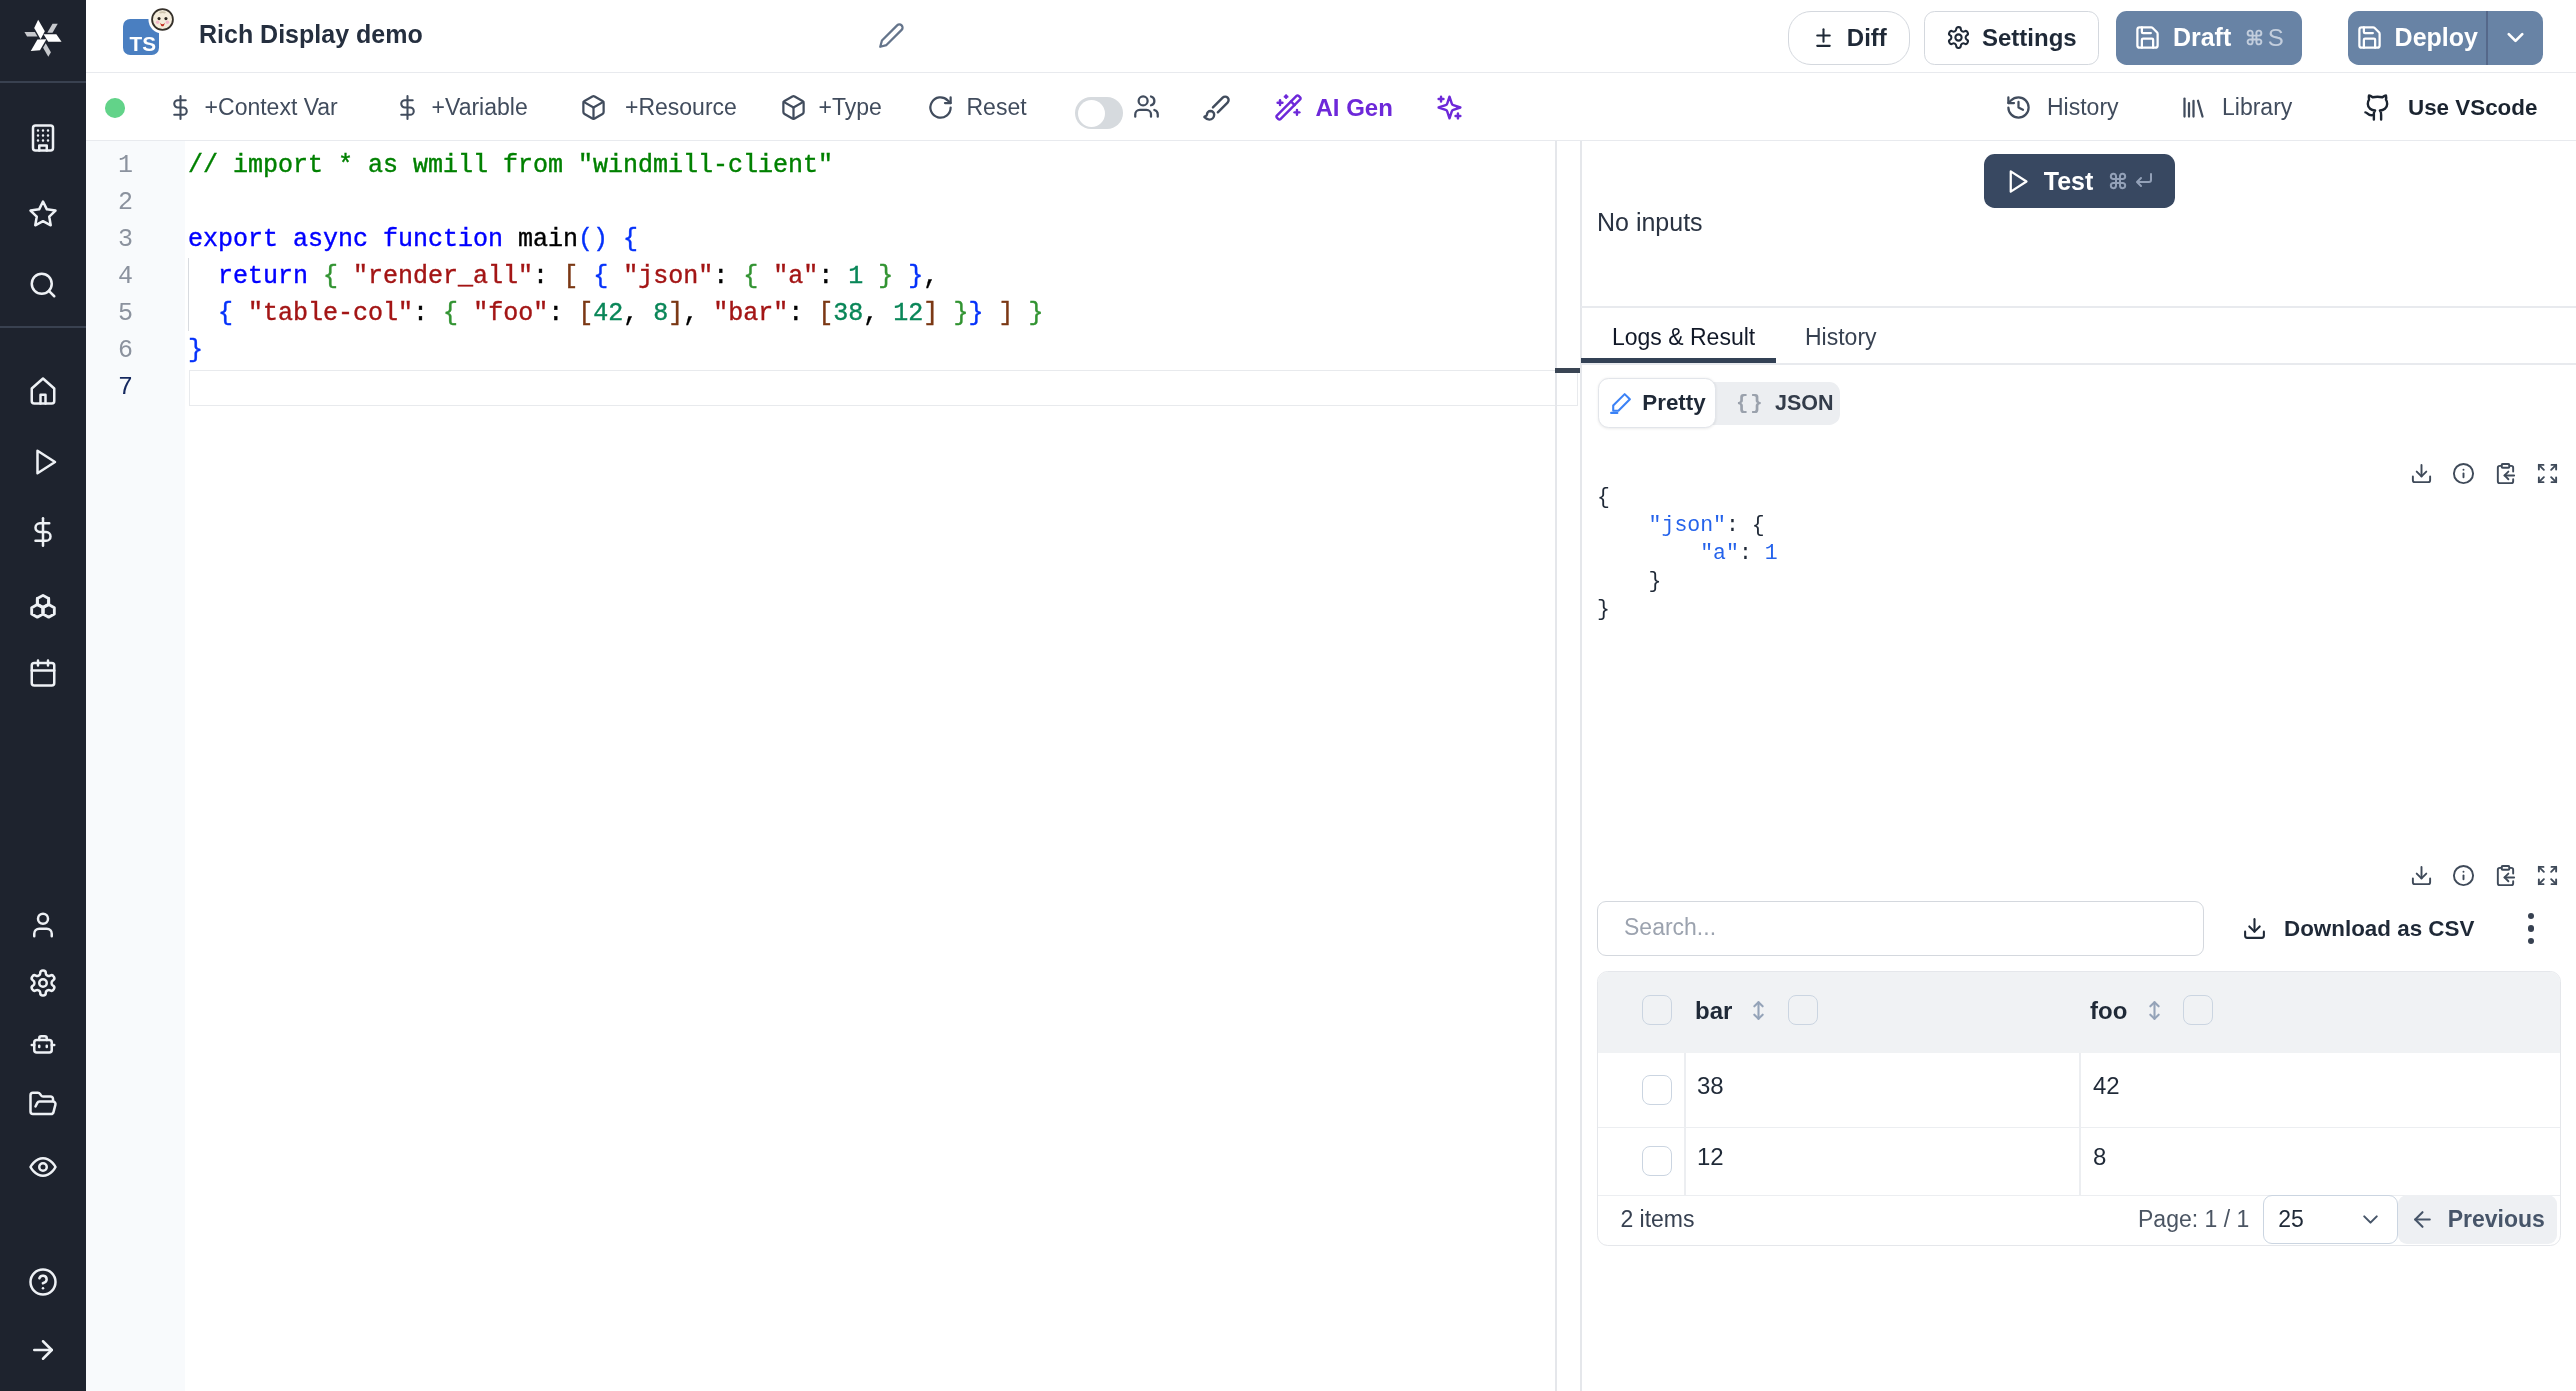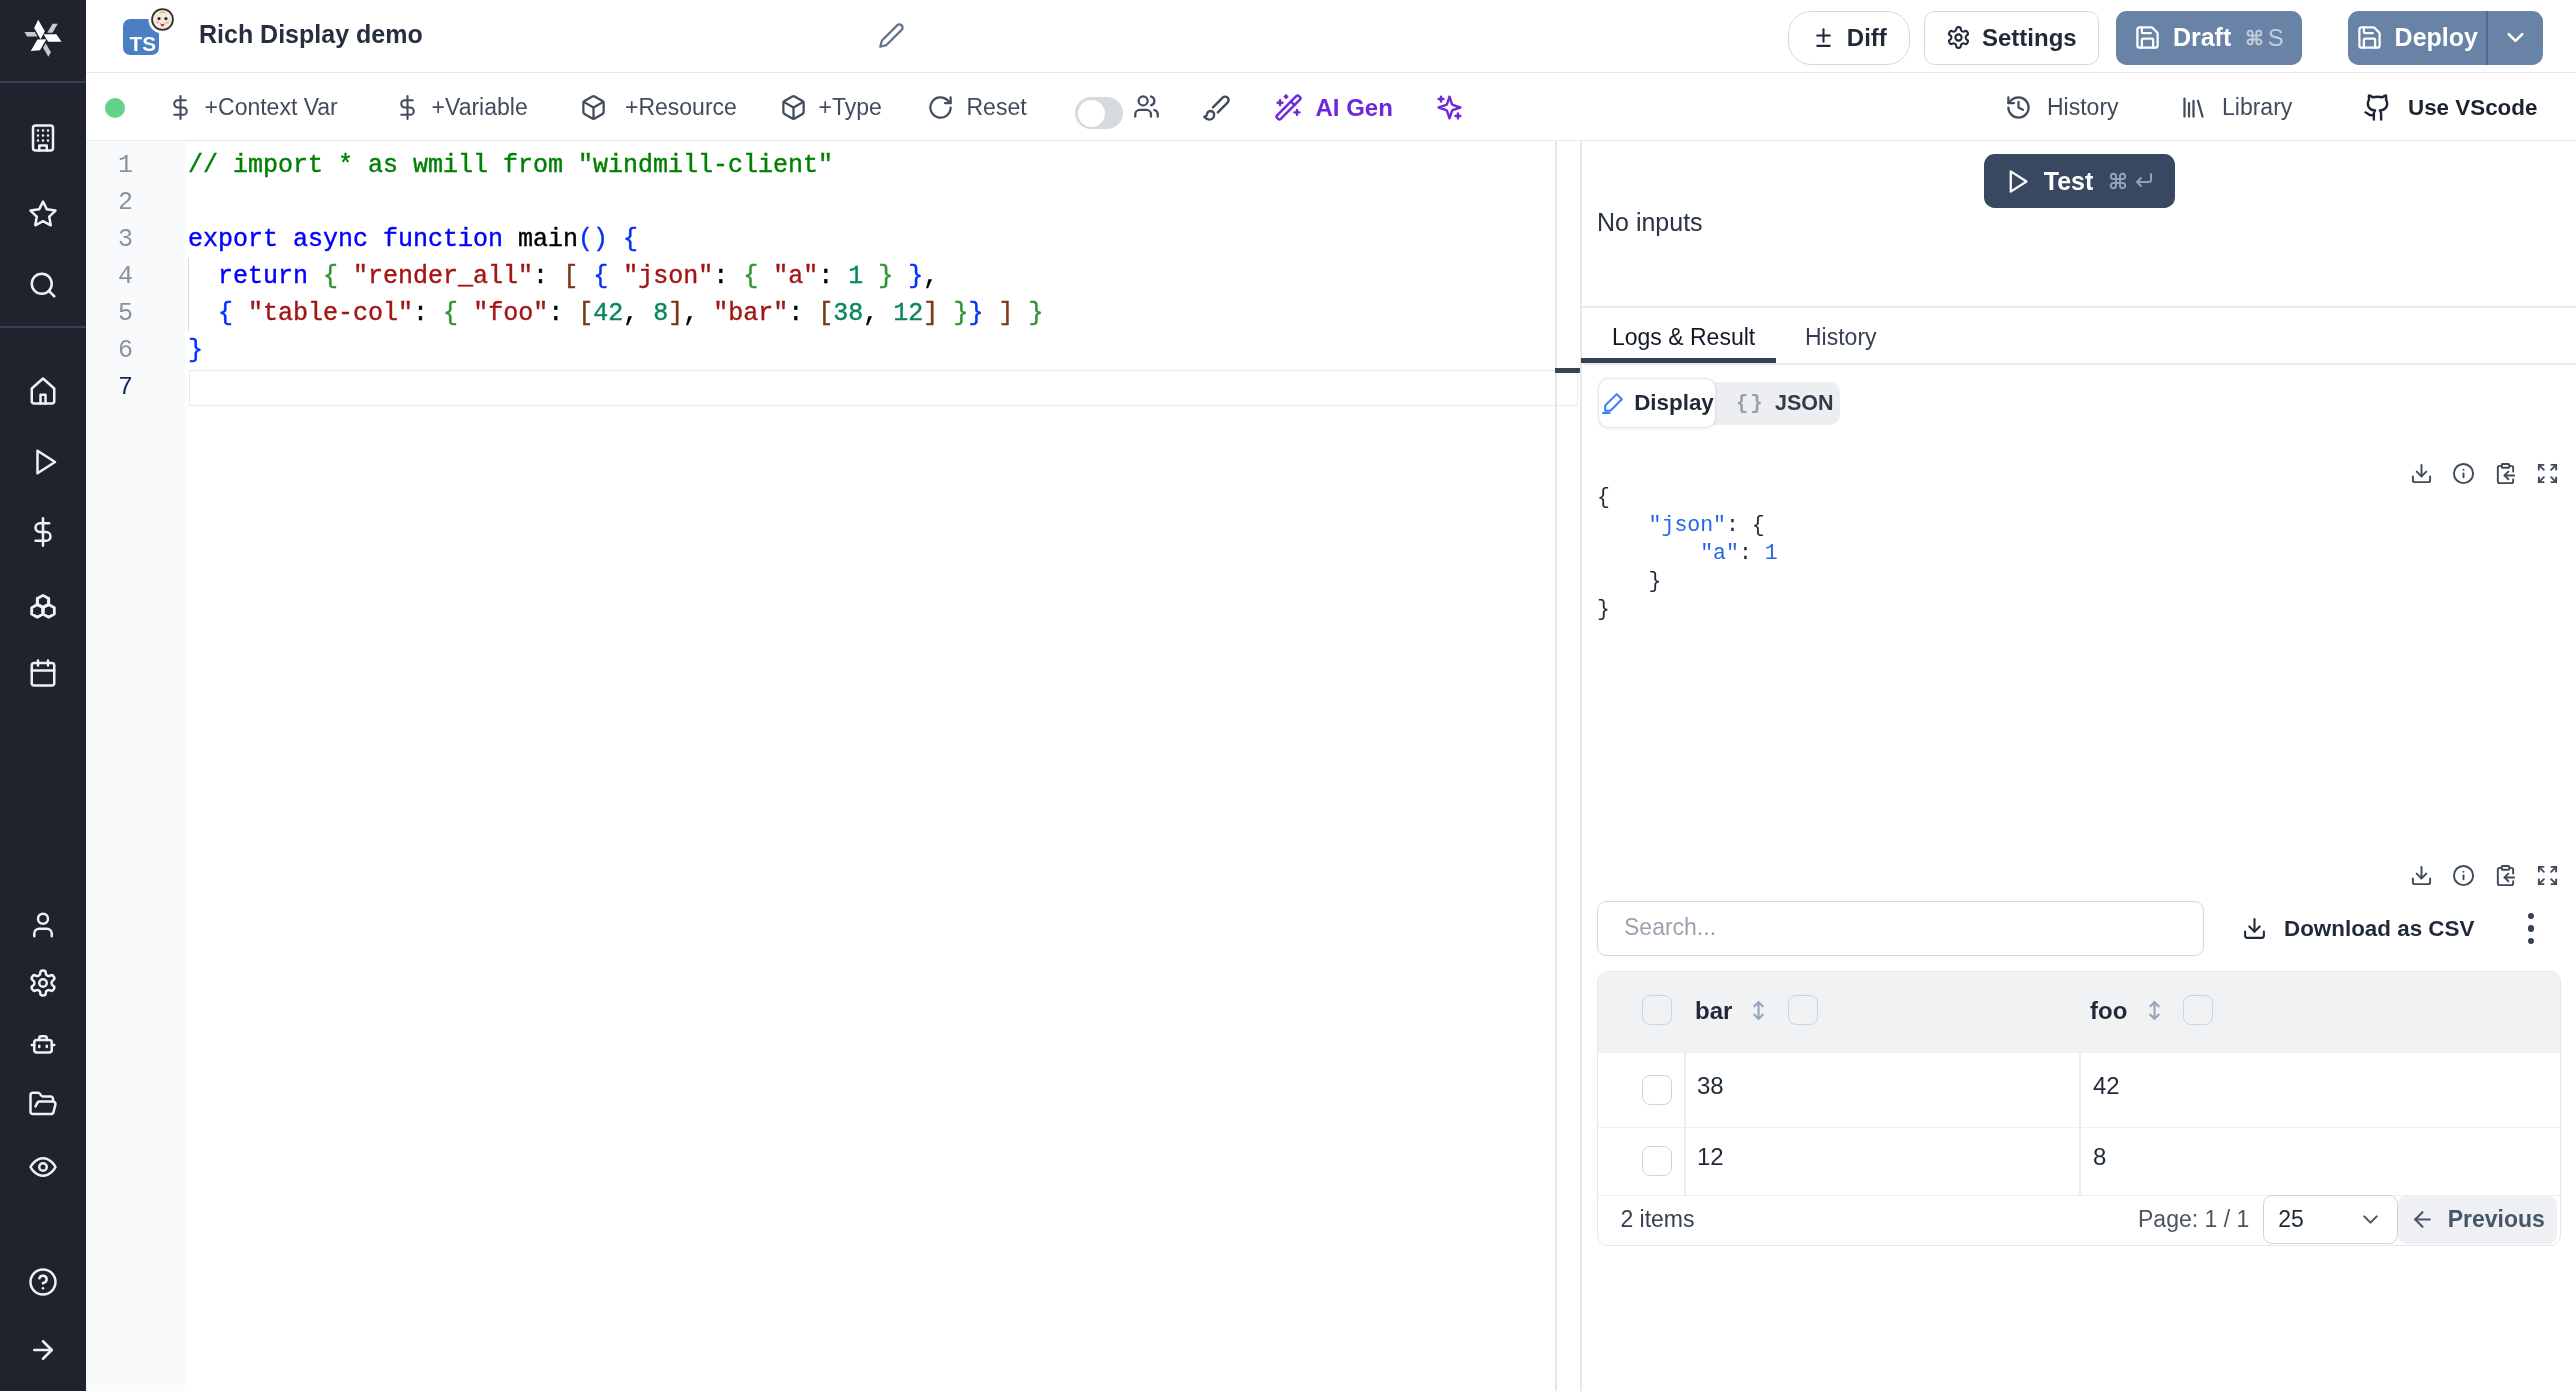--- a/index.html
+++ b/index.html
@@ -351,21 +351,21 @@
 <div class="abs" style="left:1805px;top:324px;font-size:23px;color:#374151;">History</div>
 <div class="abs" style="left:1581px;top:358px;width:195px;height:5.4px;background:#334155;"></div>
 <div class="abs" style="left:1581px;top:363px;width:995px;height:1.8px;background:#e8eaee;"></div>
 
 <div class="abs" style="left:1598px;top:382px;width:242px;height:43px;background:#eceef1;border-radius:10.7px;"></div>
 <div class="abs row" style="left:1598px;top:378px;width:118px;height:50px;background:#fff;border:1.8px solid #e2e5ea;border-radius:10.7px;justify-content:center;gap:9px;box-shadow:0 0.9px 2.7px rgba(0,0,0,0.08);">
   <svg width="25" height="25" viewBox="0 0 24 24" style="stroke:#3b82f6;fill:none;stroke-width:2;stroke-linecap:round;stroke-linejoin:round;">
         <path d="m16 3 5 5-11 11H5v-5Z"></path>
         <path d="M3 21h6"></path>
       </svg>
-  <span style="font-size:22.4px;font-weight:bold;color:#1f2937;">Display</span>
+  <span style="font-size:22.4px;font-weight:bold;color:#1f2937;">Pretty</span>
 </div>
 <div class="abs row" style="left:1736px;top:382px;height:43px;gap:10.7px;">
   <span class="mono" style="font-size:20.6px;font-weight:bold;color:#9aa1ac;letter-spacing:1.8px;">{}</span>
   <span style="font-size:21.5px;font-weight:bold;color:#333c4a;">JSON</span>
 </div>
 
 <div class="abs row" style="left:2410px;top:462px;gap:19px;color:#3f4a59;">
   <svg class="ic" width="23" height="23" viewBox="0 0 24 24">
         <path d="M21 15v4a2 2 0 0 1-2 2H5a2 2 0 0 1-2-2v-4"></path>
         <path d="m7 10 5 5 5-5"></path>

